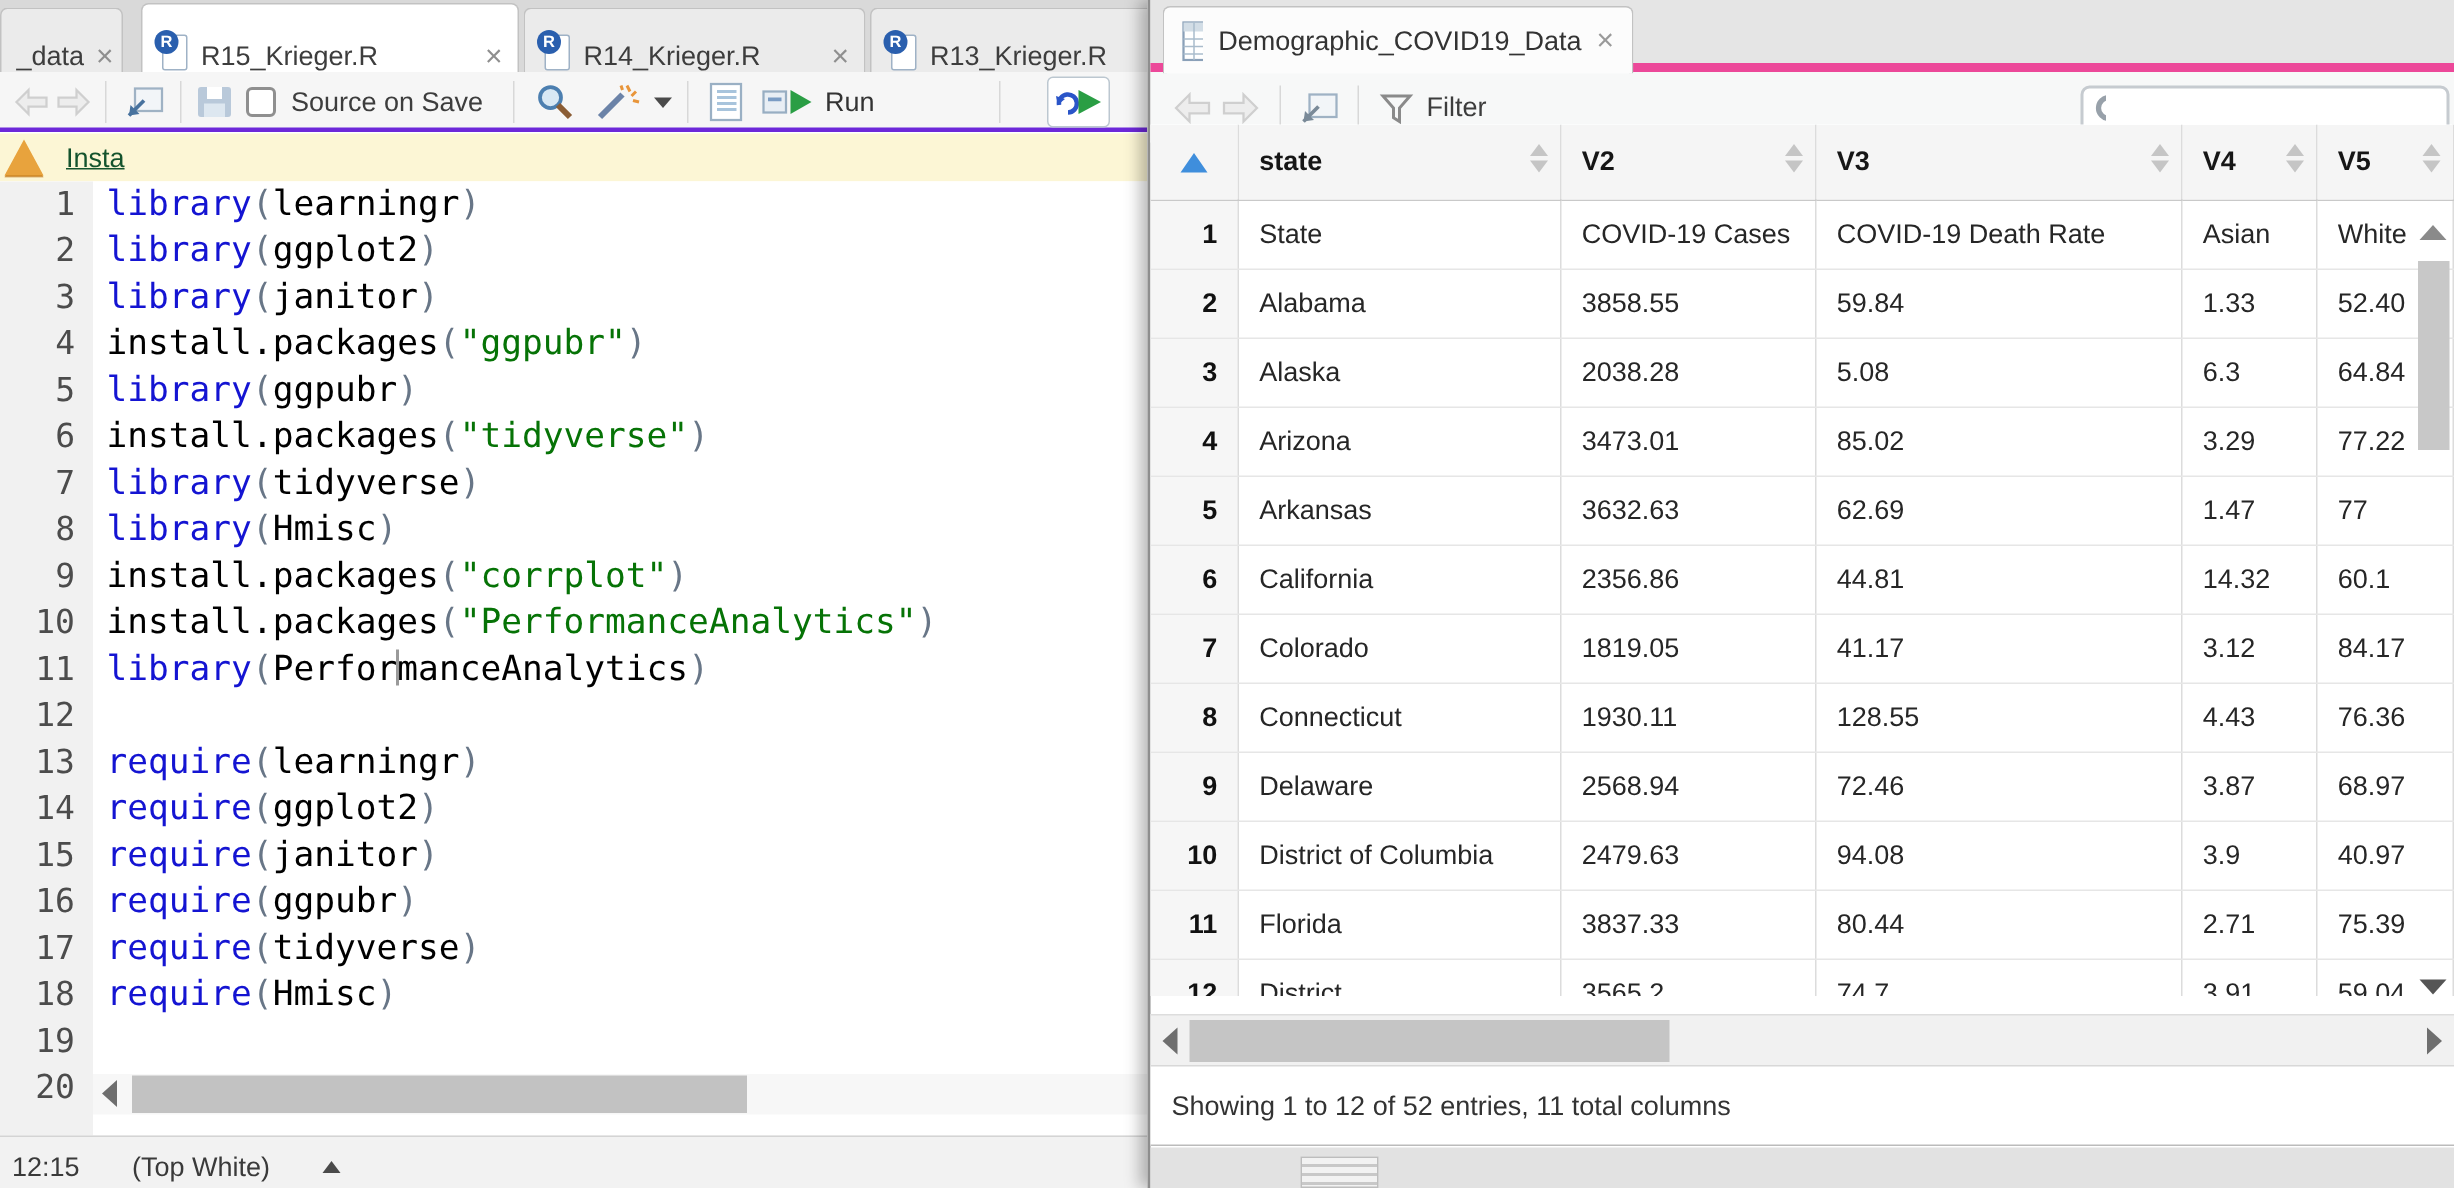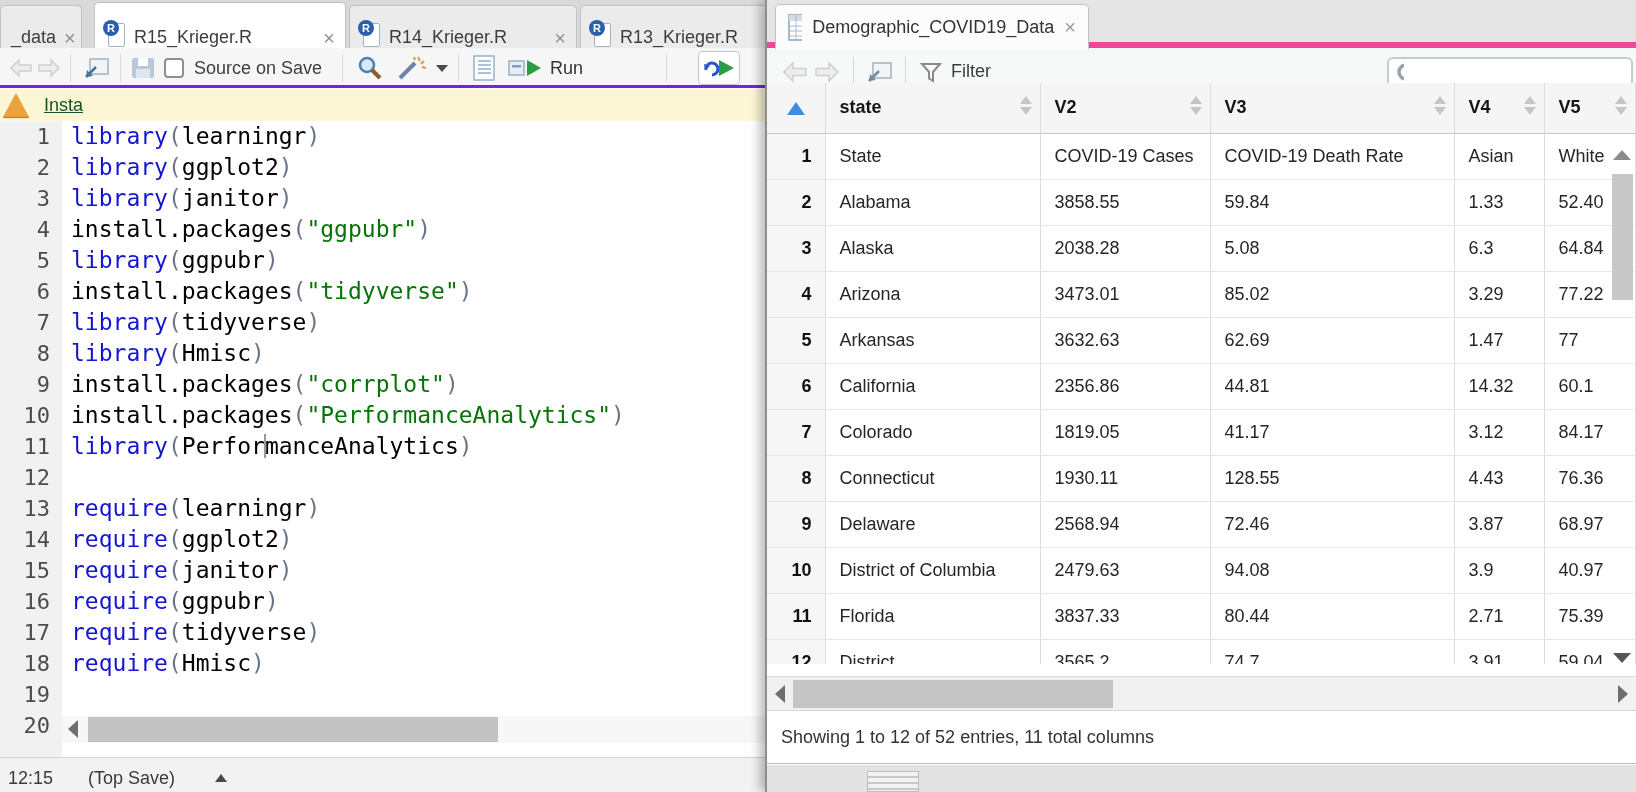--- a/index.html
+++ b/index.html
@@ -309,21 +309,21 @@
         </div>
     </div>
 
     <div class="e-hscroll">
       <span class="arr arr-left"></span>
       <span class="thumb"></span>
     </div>
 
     <div class="e-status">
       <span class="pos">12:15</span>
-      <span class="scope">(Top Save)</span>
+      <span class="scope">(Top White)</span>
       <span class="scope-chev"></span>
     </div>
   </div>
 
   <div class="viewer">
 
     <div class="vtabbar">
       <div class="vtab">
         <svg width="30" height="27">
           <rect x="1" y="1" width="28" height="25" fill="#fff" stroke="#8aa0b8" stroke-width="1.5"></rect>

